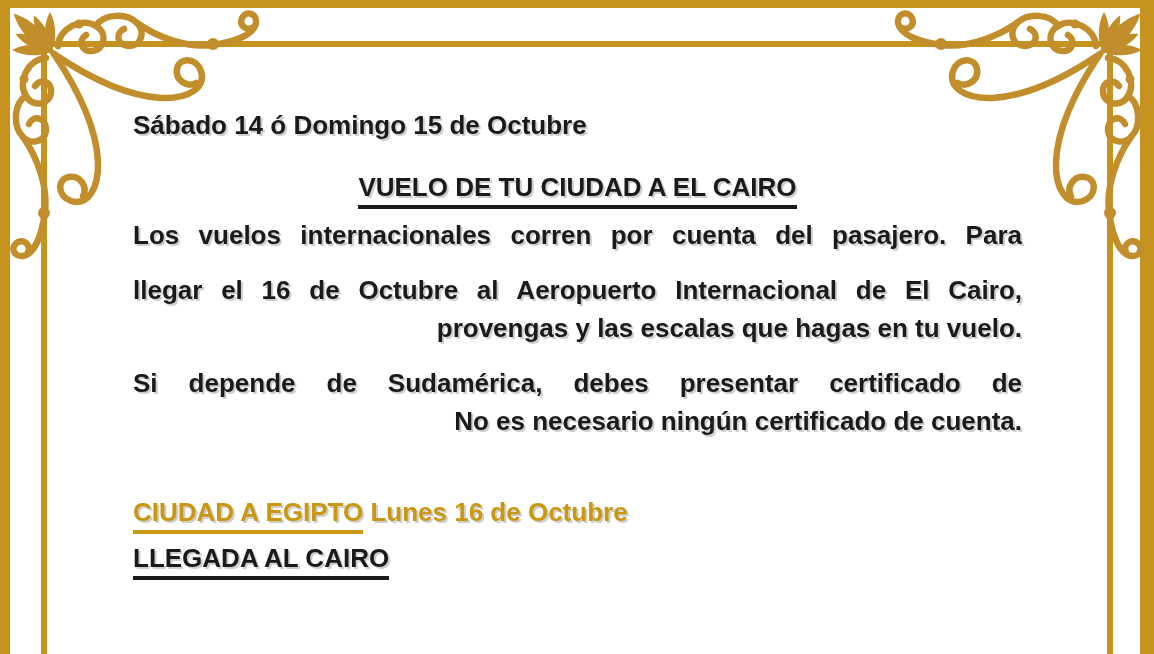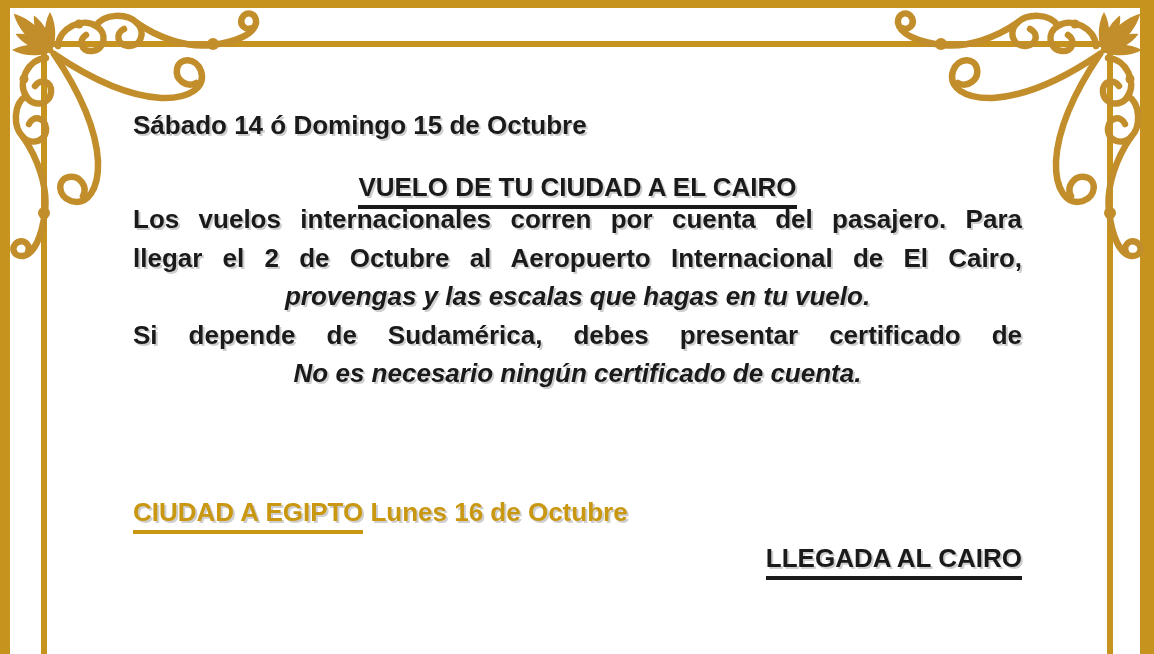--- a/index.html
+++ b/index.html
@@ -35,24 +35,24 @@
   .txt{
     position:absolute;
     color:var(--text-color);
     text-shadow:2px 2px 0 rgba(125,125,125,0.38);
   }
   .col{left:133px;width:889px;}
   .date-heading{top:110px;font-size:26px;line-height:30px;}
   .flight-heading{top:172px;font-size:26px;line-height:30px;text-align:center;}
   .u{border-bottom:4px solid currentColor;padding-bottom:3px;}
   .paragraph{top:200px;font-size:26px;line-height:38.5px;}
-  .jline{text-align:justify;text-align-last:justify;}
-  .lline{text-align:center;font-style:italic;}
+  .jline{text-align:justify;text-align-last:justify;margin-top:16px;}
+  .lline{text-align:right;}
   .arrival-heading{top:497px;font-size:26px;line-height:30px;color:var(--accent-gold-color);}
-  .cairo-heading{top:543px;font-size:26px;line-height:30px;text-align:right;}
+  .cairo-heading{top:543px;font-size:26px;line-height:30px;text-align:left;}
   .bullets{left:118px;width:904px;top:589px;font-size:24px;line-height:33px;}
 </style>
 </head>
 <body>
 
 <div class="page">
 
   <div class="bar bar-top"></div>
   <div class="bar bar-left"></div>
   <div class="bar bar-right"></div>
@@ -94,21 +94,21 @@
   </svg>
 
   <div class="txt col date-heading">Sábado 14 ó Domingo 15 de Octubre</div>
 
   <div class="txt col flight-heading">
     <span class="u">VUELO DE TU CIUDAD A EL CAIRO</span>
   </div>
 
   <div class="txt col paragraph">
     <div class="jline">Los vuelos internacionales corren por cuenta del pasajero. Para</div>
-    <div class="jline">llegar el 2 de Octubre al Aeropuerto Internacional de El Cairo,</div>
+    <div class="jline">llegar el 16 de Octubre al Aeropuerto Internacional de El Cairo,</div>
     <div class="lline">provengas y las escalas que hagas en tu vuelo.</div>
     <div class="jline">Si depende de Sudamérica, debes presentar certificado de</div>
     <div class="lline">No es necesario ningún certificado de cuenta.</div>
   </div>
 
   <div class="txt col arrival-heading">
     <span class="u">CIUDAD A EGIPTO</span>
     <span> </span>
     <span>Lunes 16 de Octubre</span>
   </div>

